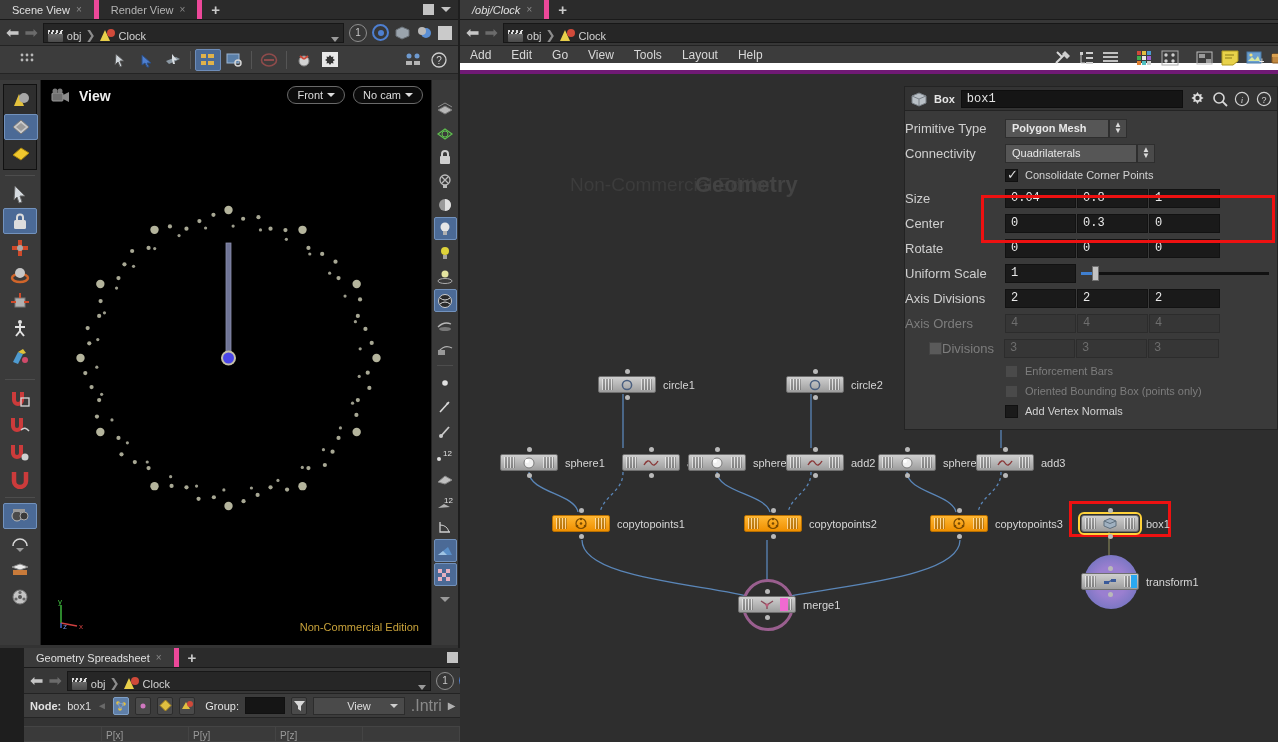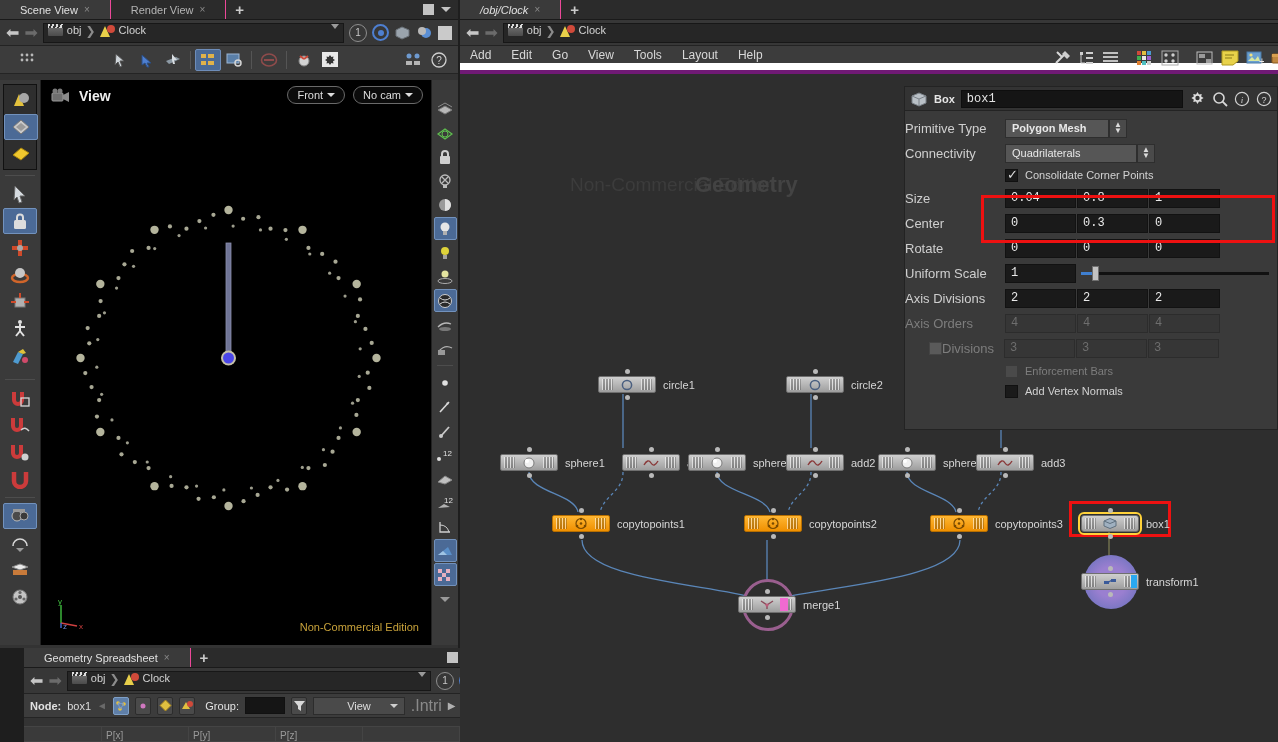--- a/index.html
+++ b/index.html
@@ -11,40 +11,40 @@
   }
   .app { position:relative; width:1278px; height:742px; }
 
   
   .panel { position:absolute; background:#333333; }
   .tabbar {
     height:20px; background:#2b2b2b; display:flex; align-items:stretch;
     border-bottom:1px solid #1a1a1a; position:relative;
   }
   .tab {
-    display:flex; align-items:center; gap:6px; padding:0 20px;
+    display:flex; align-items:center; gap:6px; padding:0 12px;
     font-size:11px; color:#b4b4b4; background:#2b2b2b;
-    border-right:1px solid #ec4899;
+    border-right:5px solid #ec4899;
   }
   .tab.active { background:#3a3a3a; color:#e0e0e0; }
   .tab.italic { font-style:italic; }
   .tab .x { font-size:10px; color:#8a8a8a; }
   .tab-plus { display:flex; align-items:center; padding:0 9px; color:#c9c9c9; font-size:15px; font-weight:bold; }
   .tabbar-right { margin-left:auto; display:flex; align-items:center; gap:7px; padding-right:7px; }
   .sq { width:11px; height:11px; background:#c3c3c3; }
   .caret-d { width:0;height:0;border-left:5px solid transparent;border-right:5px solid transparent;border-top:5px solid #c3c3c3; }
 
   
   .pathbar { height:26px; background:#373737; display:flex; align-items:center; gap:5px; padding:0 6px; border-bottom:1px solid #232323; }
   .navarrow { font-size:16px; line-height:1; }
   .navarrow.back { color:#c6c6c6; }
   .navarrow.fwd { color:#6b6b6b; }
   .pathfield {
     flex:1; height:20px; background:#262626; border:1px solid #171717;
-    display:flex; align-items:flex-start; gap:4px; padding:0 4px; position:relative;
+    display:flex; align-items:flex-end; gap:4px; padding:0 4px; position:relative;
   }
   .clapper { width:15px;height:12px;background:linear-gradient(#777,#4b4b4b); position:relative; border-radius:1px;}
   .clapper:before{content:"";position:absolute;top:0;left:0;right:0;height:4px;background:repeating-linear-gradient(110deg,#ddd 0 2px,#333 2px 4px);}
   .pathseg { color:#d2d2d2; font-size:11px; }
   .chev { color:#8c8c8c; font-size:12px; }
   .objicon { width:15px;height:14px;position:relative;}
   .objicon:before{content:"";position:absolute;left:0;top:2px;width:0;height:0;border-left:5px solid transparent;border-right:5px solid transparent;border-bottom:11px solid #e8cf4a;}
   .objicon:after{content:"";position:absolute;right:0;top:1px;width:8px;height:8px;border-radius:50%;background:#d04a3a;}
   .pathdrop { margin-left:auto; width:0;height:0;border-left:4px solid transparent;border-right:4px solid transparent;border-top:5px solid #9a9a9a;}
   .circnum { width:18px;height:18px;border-radius:50%;border:1px solid #8e8e8e;display:flex;align-items:center;justify-content:center;font-size:10px;color:#c8c8c8;}
@@ -1219,20 +1219,25 @@
         <div class="pfield tri dim">3</div>
         <div class="pfield tri dim">3</div>
       </div>
 
       <div class="prow" style="height:18px;margin-bottom:2px">
         <div class="plabel"></div>
         <span class="chk dimbox"></span>
         <span class="chklabel dim">Enforcement Bars</span>
       </div>
 
+      <div class="prow" style="height:18px;margin-bottom:2px">
+        <div class="plabel"></div>
+        <span class="chk dimbox"></span>
+        <span class="chklabel dim">Oriented Bounding Box (points only)</span>
+      </div>
 
       <div class="prow" style="height:18px">
         <div class="plabel"></div>
         <span class="chk"></span>
         <span class="chklabel">Add Vertex Normals</span>
       </div>
 
       <div class="redbox" style="left:76px; top:84px; width:294px; height:48px;"></div>
     </div>
   </div>

